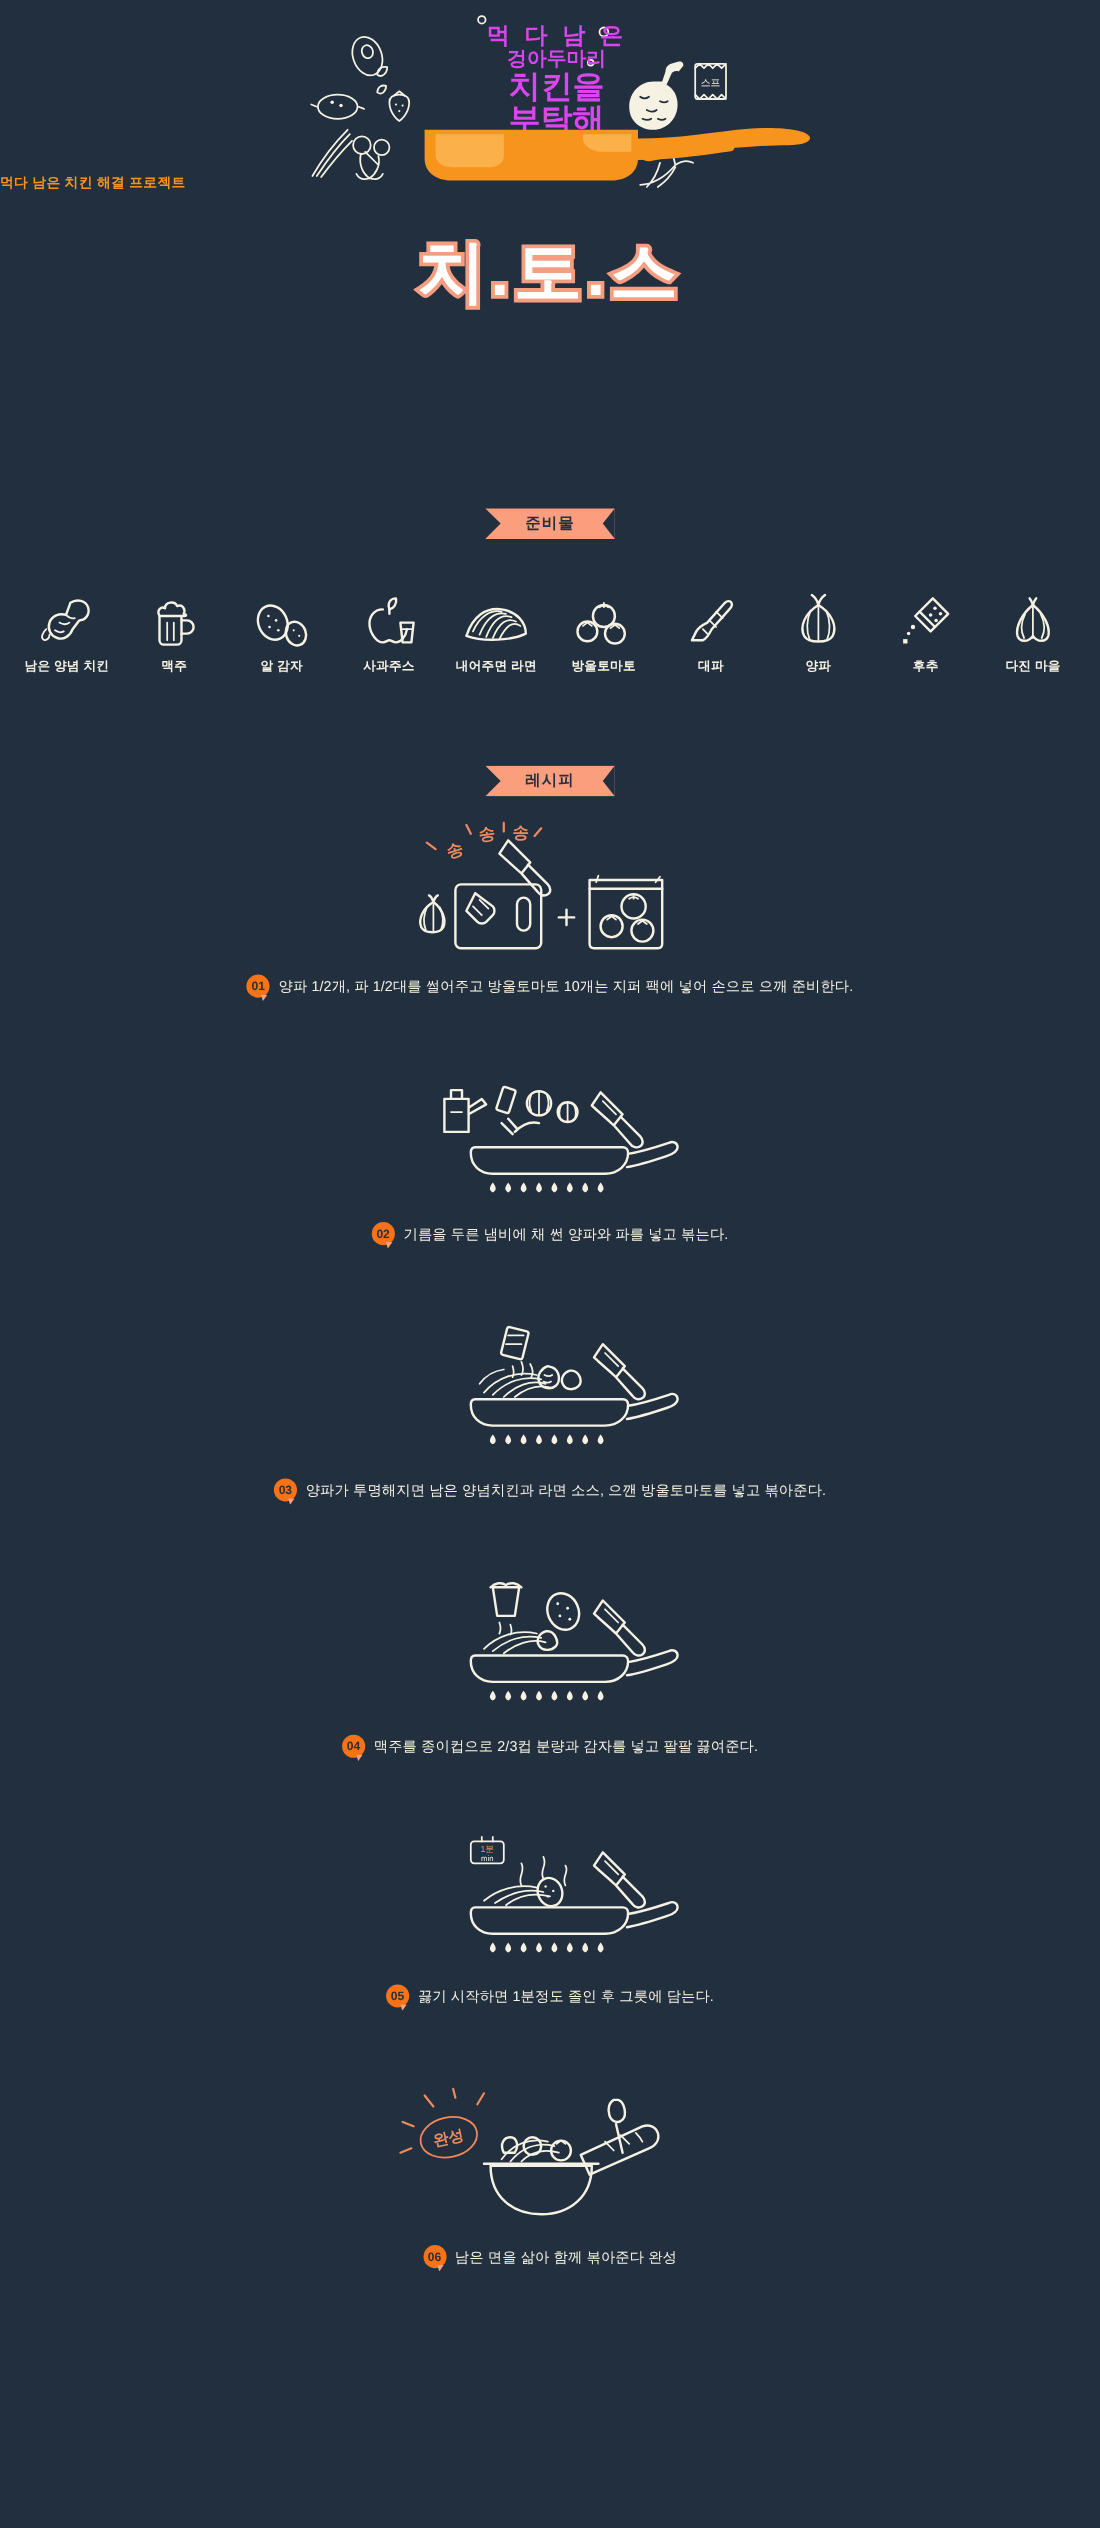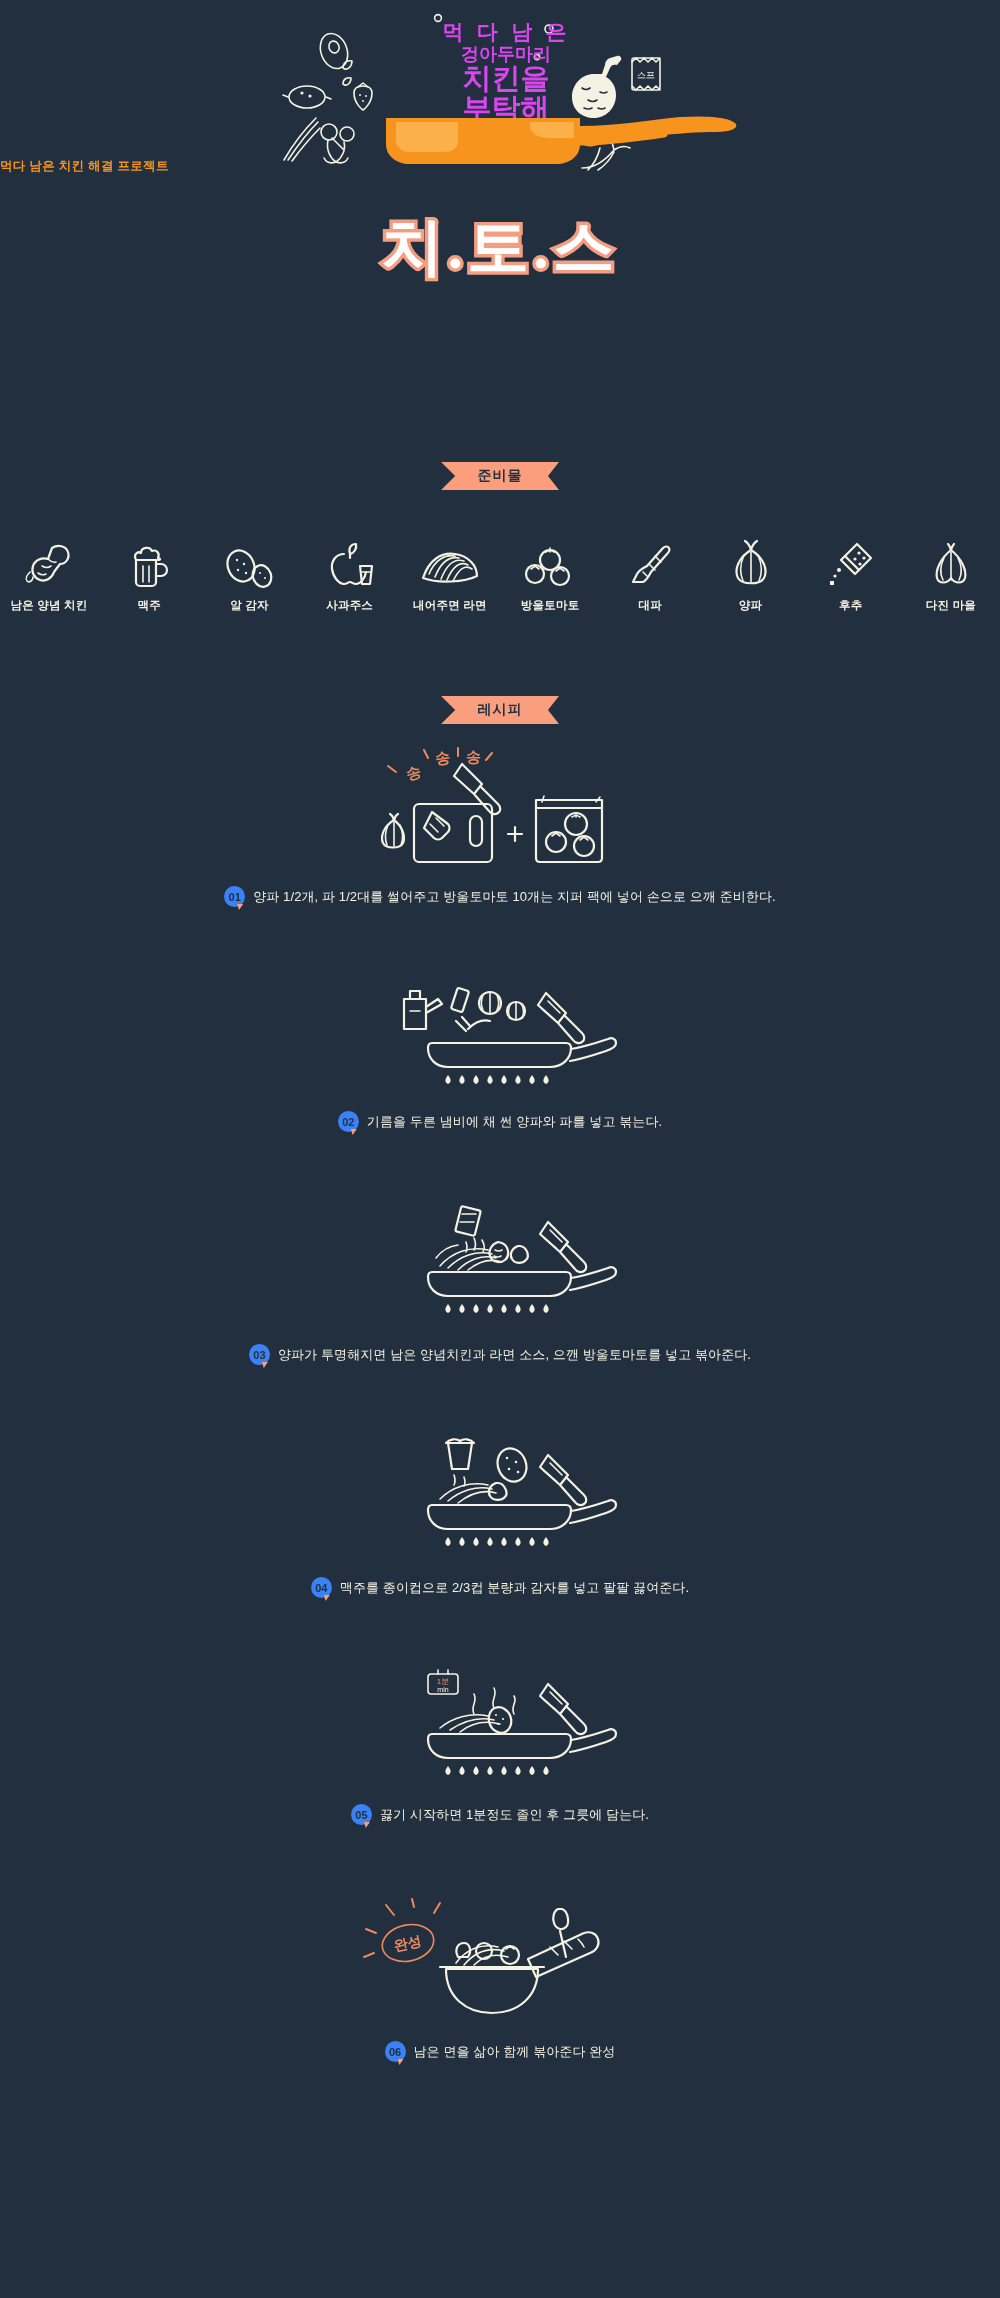--- a/index.html
+++ b/index.html
@@ -32,55 +32,55 @@
     color:#f7941e;font-size:12.5px;font-weight:bold;letter-spacing:0.3px;
   }
 
   
   .dish-title{
     position:absolute;left:0;right:0;top:205px;text-align:center;
     font-size:62px;font-weight:bold;letter-spacing:4px;
     color:#ffffff;
     -webkit-text-stroke:7px #f59d80;
     paint-order:stroke fill;
-    font-family:Liberation Serif, serif;
+    font-family:Liberation Sans, sans-serif;
   }
 
   
   .ribbon{
     position:absolute;left:50%;transform:translateX(-50%);
     width:118px;height:28px;background:#fb9e7d;
     color:#23303f;font-size:14px;font-weight:bold;
     display:flex;align-items:center;justify-content:center;
     clip-path:polygon(0 0,100% 0,100% 100%,88% 50%,100% 100%,0 100%,12% 50%);
     letter-spacing:1px;
   }
   .ribbon::before,.ribbon::after{content:"";position:absolute;top:0;
     width:0;height:0;border-style:solid;}
   .ribbon::before{left:0;border-width:14px 0 14px 11px;border-color:transparent transparent transparent #222f3e;}
   .ribbon::after{right:0;border-width:14px 11px 14px 0;border-color:transparent #222f3e transparent transparent;}
 
   
   .ingredients{position:absolute;left:0;top:540px;width:1000px;
-    display:flex;justify-content:space-between;padding:0 0;}
+    display:flex;justify-content:space-between;padding:0 12px;}
   .ing{width:98px;display:flex;flex-direction:column;align-items:center;}
   .ing-icon{height:48px;display:flex;align-items:flex-end;justify-content:center;}
   .ing-label{margin-top:10px;font-size:11.5px;font-weight:bold;
     color:#f5f2e3;white-space:nowrap;letter-spacing:0.2px;}
 
   
   .steps{position:absolute;left:0;top:700px;width:1000px;}
   .step{position:relative;width:1000px;display:flex;flex-direction:column;
     align-items:center;}
   .step-art{display:flex;align-items:flex-end;justify-content:center;}
   .step-line{display:flex;align-items:center;justify-content:center;
     margin-top:14px;gap:8px;}
   .badge{
     position:relative;width:21px;height:21px;border-radius:50%;
-    background:#3b82f6;color:#23303f;font-size:11px;font-weight:bold;
+    background:#f97316;color:#23303f;font-size:11px;font-weight:bold;
     display:flex;align-items:center;justify-content:center;flex:0 0 auto;
   }
   .badge::after{content:"";position:absolute;bottom:-3px;right:2px;
     width:6px;height:6px;background:#fb9e7d;
     clip-path:polygon(0 0,100% 0,30% 100%);}
   .step-text{font-size:13px;color:#f5f2e3;letter-spacing:0.1px;white-space:nowrap;}
   svg{display:block;overflow:visible;}
   .ln{fill:none;stroke:#f5f2e3;stroke-width:2.2;stroke-linecap:round;stroke-linejoin:round;}
   .ln-t{fill:none;stroke:#f5f2e3;stroke-width:1.6;stroke-linecap:round;stroke-linejoin:round;}
   .fl{fill:#f5f2e3;}

